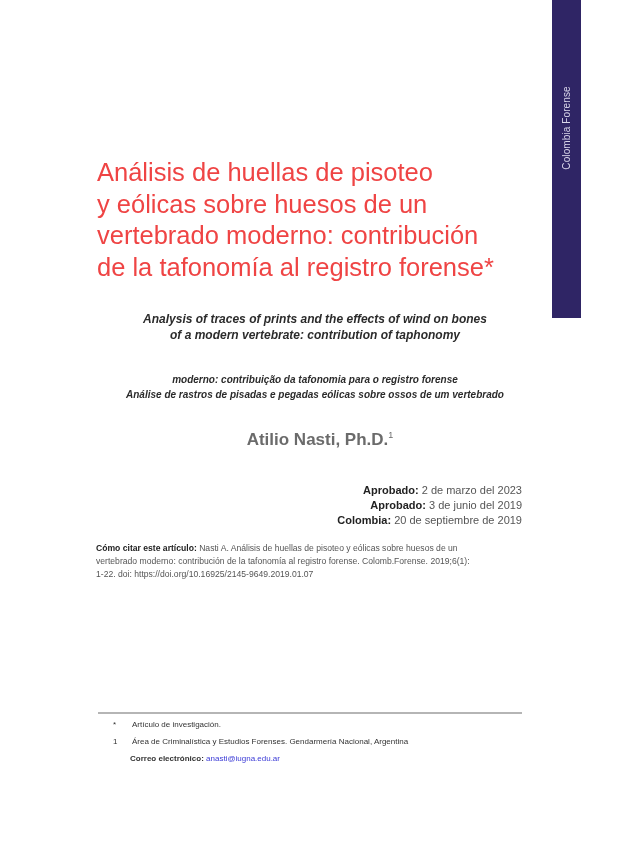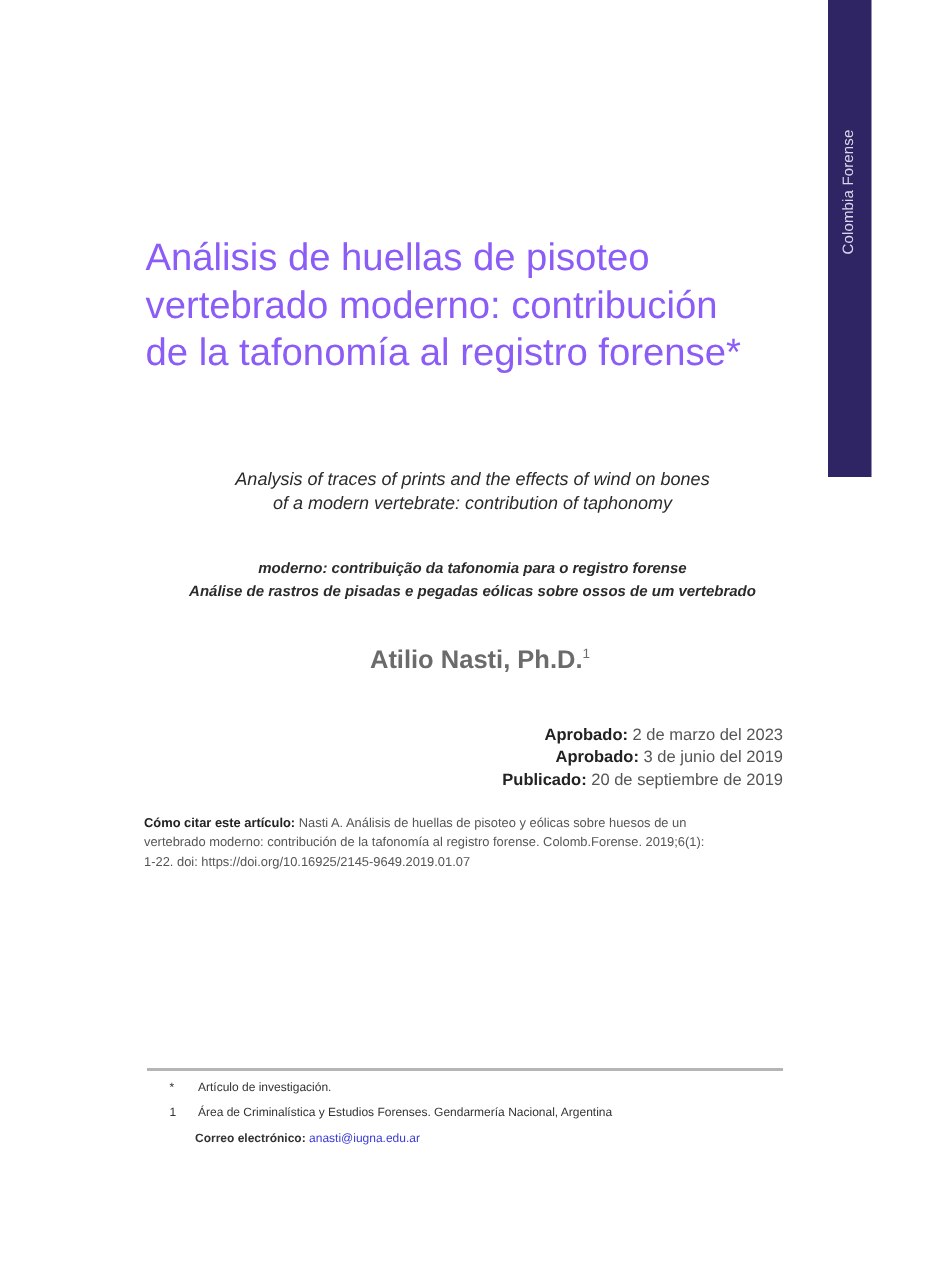--- a/index.html
+++ b/index.html
@@ -1,24 +1,24 @@
 <!DOCTYPE html>
 <html><head>
 <meta charset="utf-8">
 <style>
   html, body { margin: 0; padding: 0; background: #ffffff; }
   body { width: 620px; height: 848px; position: relative; overflow: hidden; font-family: "Liberation Sans", sans-serif; color: #3a3a3a; }
 
   .side-bar { position: absolute; left: 552px; top: 0; width: 29px; height: 318px; background: #2f2565; }
   .side-label { position: absolute; left: 14px; top: 128px; transform: translate(-50%, -50%) rotate(-90deg); white-space: nowrap; color: #d9d6ea; font-size: 10px; letter-spacing: 0.1px; }
 
-  .title { position: absolute; left: 97px; top: 157px; width: 440px; font-size: 25.5px; line-height: 31.5px; color: #8b5cf6; font-weight: normal; margin: 0; }
+  .title { position: absolute; left: 97px; top: 157px; width: 440px; font-size: 25.5px; line-height: 31.5px; color: #ef4444; font-weight: normal; margin: 0; }
   .title span { display: block; white-space: nowrap; }
 
-  .en-title { position: absolute; left: 100px; top: 311px; width: 430px; text-align: center; font-style: italic; font-weight: normal; font-size: 12px; line-height: 16px; color: #2b2b2b; }
+  .en-title { position: absolute; left: 100px; top: 311px; width: 430px; text-align: center; font-style: italic; font-weight: bold; font-size: 12px; line-height: 16px; color: #2b2b2b; }
   .en-title span, .pt-title span { display: block; white-space: nowrap; }
 
   .pt-title { position: absolute; left: 95px; top: 372px; width: 440px; text-align: center; font-style: italic; font-weight: bold; font-size: 10px; line-height: 15px; color: #2b2b2b; }
 
   .author { position: absolute; left: 220px; top: 430px; width: 200px; text-align: center; font-size: 17px; font-weight: bold; color: #6b6b6b; white-space: nowrap; }
   .author sup { font-size: 9px; font-weight: normal; vertical-align: super; }
 
   .dates { position: absolute; right: 98px; top: 483px; text-align: right; font-size: 11px; line-height: 15px; color: #555; }
   .dates .row { white-space: nowrap; }
   .dates .lbl { font-weight: bold; color: #222; }
@@ -38,20 +38,21 @@
 </style>
 </head>
 <body>
 
 <div class="side-bar">
   <div class="side-label">Colombia Forense</div>
 </div>
 
 <h1 class="title">
   <span>Análisis de huellas de pisoteo</span>
+  <span>y eólicas sobre huesos de un</span>
   <span>vertebrado moderno: contribución</span>
   <span>de la tafonomía al registro forense*</span>
 </h1>
 
 <div class="en-title">
   <span>Analysis of traces of prints and the effects of wind on bones</span>
   <span>of a modern vertebrate: contribution of taphonomy</span>
 </div>
 
 <div class="pt-title">
@@ -66,21 +67,21 @@
 <div class="dates">
   <div class="row">
     <span class="lbl">Aprobado:</span>
     <span>2 de marzo del 2023</span>
   </div>
   <div class="row">
     <span class="lbl">Aprobado:</span>
     <span>3 de junio del 2019</span>
   </div>
   <div class="row">
-    <span class="lbl">Publicado:</span>
+    <span class="lbl">Colombia:</span>
     <span>20 de septiembre de 2019</span>
   </div>
 </div>
 
 <div class="cite">
   <span class="line"><span class="lbl">Cómo citar este artículo:</span> <span>Nasti A. Análisis de huellas de pisoteo y eólicas sobre huesos de un</span></span>
   <span class="line">vertebrado moderno: contribución de la tafonomía al registro forense. Colomb.Forense. 2019;6(1):</span>
   <span class="line">1-22. doi: https://doi.org/10.16925/2145-9649.2019.01.07</span>
 </div>
 

